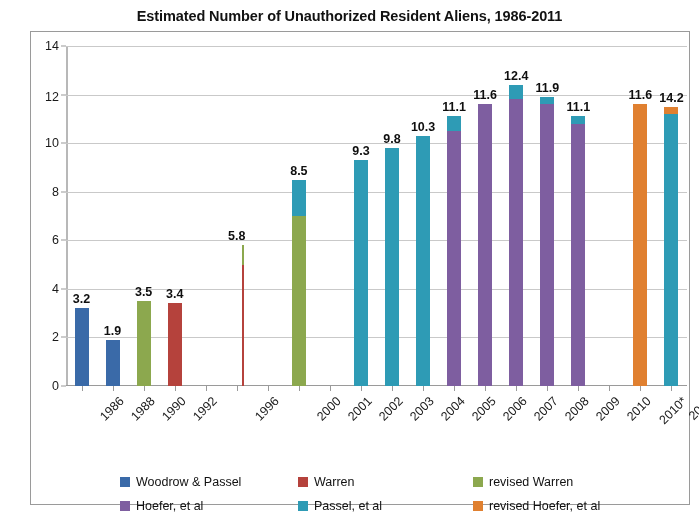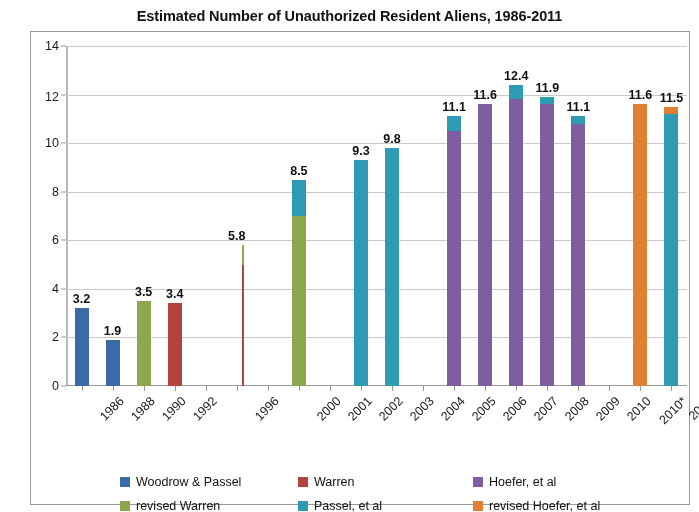--- a/index.html
+++ b/index.html
@@ -206,20 +206,24 @@
           <div class="bar-label">8.5</div>
         </div>
         <div class="bar-col" style="left: 287.975px; width: 14px; height: 225.857px;">
           <div class="seg" style="height: 225.857px; background: rgb(46, 155, 181);"></div>
           <div class="bar-label">9.3</div>
         </div>
         <div class="bar-col" style="left: 319.025px; width: 14px; height: 238px;">
           <div class="seg" style="height: 238px; background: rgb(46, 155, 181);"></div>
           <div class="bar-label">9.8</div>
         </div>
+        <div class="bar-col" style="left: 350.075px; width: 14px; height: 250.143px;">
+          <div class="seg" style="height: 250.143px; background: rgb(46, 155, 181);"></div>
+          <div class="bar-label">10.3</div>
+        </div>
         <div class="bar-col" style="left: 381.125px; width: 14px; height: 269.571px;">
           <div class="seg" style="height: 255px; background: rgb(126, 94, 160);"></div>
           <div class="seg" style="height: 14.5714px; background: rgb(46, 155, 181);"></div>
           <div class="bar-label">11.1</div>
         </div>
         <div class="bar-col" style="left: 412.175px; width: 14px; height: 281.714px;">
           <div class="seg" style="height: 281.714px; background: rgb(126, 94, 160);"></div>
           <div class="bar-label">11.6</div>
         </div>
         <div class="bar-col" style="left: 443.225px; width: 14px; height: 301.143px;">
@@ -237,21 +241,21 @@
           <div class="seg" style="height: 7.28571px; background: rgb(46, 155, 181);"></div>
           <div class="bar-label">11.1</div>
         </div>
         <div class="bar-col" style="left: 567.425px; width: 14px; height: 281.714px;">
           <div class="seg" style="height: 281.714px; background: rgb(224, 128, 48);"></div>
           <div class="bar-label">11.6</div>
         </div>
         <div class="bar-col" style="left: 598.475px; width: 14px; height: 279.286px;">
           <div class="seg" style="height: 272px; background: rgb(46, 155, 181);"></div>
           <div class="seg" style="height: 7.28571px; background: rgb(224, 128, 48);"></div>
-          <div class="bar-label">11.5</div>
+          <div class="bar-label">14.2</div>
         </div>
       </div>
     <div id="xtick-layer">
         <div class="xtickmark" style="left: 15.525px;"></div>
         <div class="xtick" style="left: 22.525px;">1986</div>
         <div class="xtickmark" style="left: 46.575px;"></div>
         <div class="xtick" style="left: 53.575px;">1988</div>
         <div class="xtickmark" style="left: 77.625px;"></div>
         <div class="xtick" style="left: 84.625px;">1990</div>
         <div class="xtickmark" style="left: 108.675px;"></div>
@@ -292,28 +296,28 @@
   <div class="legend" id="legend">
       <div class="legend-item">
         <span class="swatch" style="background: rgb(58, 106, 168);"></span>
         <span class="legend-label">Woodrow &amp; Passel</span>
       </div>
       <div class="legend-item">
         <span class="swatch" style="background: rgb(181, 66, 60);"></span>
         <span class="legend-label">Warren</span>
       </div>
       <div class="legend-item">
+        <span class="swatch" style="background: rgb(140, 168, 78);"></span>
+        <span class="legend-label">revised Warren</span>
+      </div>
+      <div class="legend-item">
         <span class="swatch" style="background: rgb(126, 94, 160);"></span>
         <span class="legend-label">Hoefer, et al</span>
       </div>
       <div class="legend-item">
-        <span class="swatch" style="background: rgb(140, 168, 78);"></span>
-        <span class="legend-label">revised Warren</span>
-      </div>
-      <div class="legend-item">
         <span class="swatch" style="background: rgb(46, 155, 181);"></span>
         <span class="legend-label">Passel, et al</span>
       </div>
       <div class="legend-item">
         <span class="swatch" style="background: rgb(224, 128, 48);"></span>
         <span class="legend-label">revised Hoefer, et al</span>
       </div>
     </div>
 
 </div>

